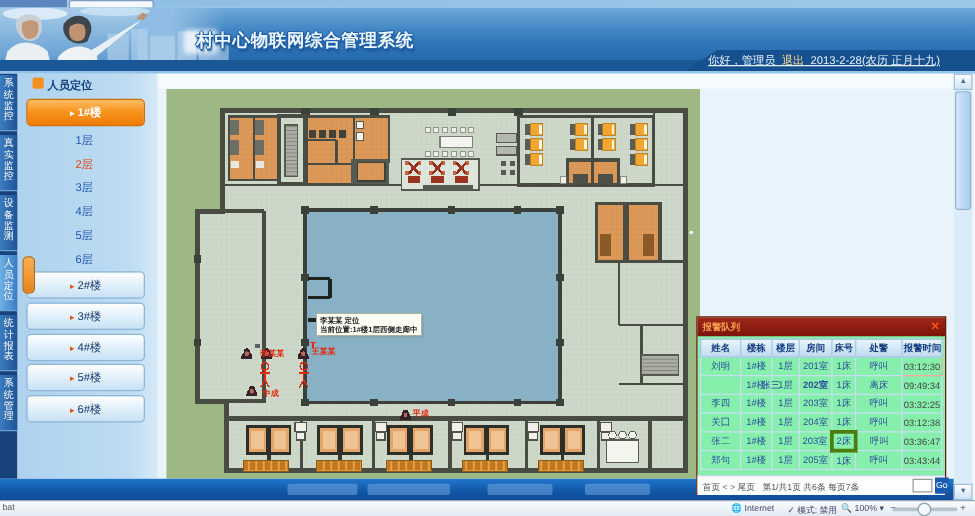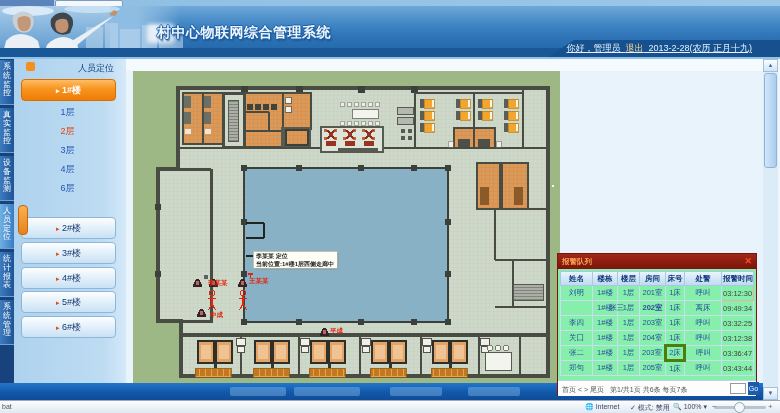--- a/index.html
+++ b/index.html
@@ -87,29 +87,30 @@
   <div class="abs" style="left:0;top:193px;width:14px;height:45px;background:linear-gradient(90deg,#3d7cc0,#1d5496);border-bottom:1px solid #6aa2d4;color:#fff;font-size:8px;line-height:1.1;text-align:center;padding-top:3px;box-sizing:border-box;">统<br>计<br>报<br>表</div>
 
   <div class="abs" style="left:0;top:241px;width:14px;height:45px;background:linear-gradient(90deg,#3d7cc0,#1d5496);border-bottom:1px solid #6aa2d4;color:#fff;font-size:8px;line-height:1.1;text-align:center;padding-top:3px;box-sizing:border-box;">系<br>统<br>管<br>理</div>
 </div>
 
 <div class="abs" style="left:18px;top:205px;width:8px;height:28px;background:linear-gradient(#f9b050,#e8821c);border:1px solid #c06a10;border-radius:4px;z-index:3;"></div>
 
 <div class="abs" style="left:14px;top:59px;width:112px;height:324px;background:linear-gradient(90deg,#aed2ee 0%,#bddcf2 80%,#d5e9f8 100%);">
 
   <div class="abs" style="left:12px;top:3px;width:9px;height:9px;background:#f59020;border-radius:2px;"></div>
-  <div class="abs" style="left:24px;top:3px;font-size:9px;font-weight:normal;color:#13407e;margin-left:40px;">人员定位</div>
+  <div class="abs" style="left:24px;top:3px;font-size:9px;font-weight:bold;color:#13407e;">人员定位</div>
 
   <div class="abs" style="left:7px;top:20px;width:93px;height:20px;background:linear-gradient(#ffbd66,#f7941e 45%,#ef7c06);border:1px solid #d96d00;border-radius:4px;color:#fff;font-size:9px;font-weight:bold;text-align:center;line-height:20px;"><span style="font-size:7px;">▸</span> 1#楼</div>
 
   <div class="abs" style="left:0;top:44px;width:107px;font-size:9px;color:#2255b4;text-align:center;line-height:19px;">
     <div>1层</div>
     <div style="color:#e8400c;">2层</div>
     <div>3层</div>
     <div>4层</div>
+    <div>5层</div>
     <div>6层</div>
   </div>
 
   <div class="abs" style="left:7px;top:158px;width:93px;height:20px;background:linear-gradient(#fdfeff,#e2f0fa 50%,#c8e1f5);border:1px solid #8fb6d9;border-radius:4px;color:#16386e;font-size:9px;text-align:center;line-height:20px;"><span style="color:#e05010;font-size:7px;">▸</span> 2#楼</div>
 
   <div class="abs" style="left:7px;top:183px;width:93px;height:20px;background:linear-gradient(#fdfeff,#e2f0fa 50%,#c8e1f5);border:1px solid #8fb6d9;border-radius:4px;color:#16386e;font-size:9px;text-align:center;line-height:20px;"><span style="color:#e05010;font-size:7px;">▸</span> 3#楼</div>
 
   <div class="abs" style="left:7px;top:208px;width:93px;height:20px;background:linear-gradient(#fdfeff,#e2f0fa 50%,#c8e1f5);border:1px solid #8fb6d9;border-radius:4px;color:#16386e;font-size:9px;text-align:center;line-height:20px;"><span style="color:#e05010;font-size:7px;">▸</span> 4#楼</div>
 
   <div class="abs" style="left:7px;top:232px;width:93px;height:20px;background:linear-gradient(#fdfeff,#e2f0fa 50%,#c8e1f5);border:1px solid #8fb6d9;border-radius:4px;color:#16386e;font-size:9px;text-align:center;line-height:20px;"><span style="color:#e05010;font-size:7px;">▸</span> 5#楼</div>

